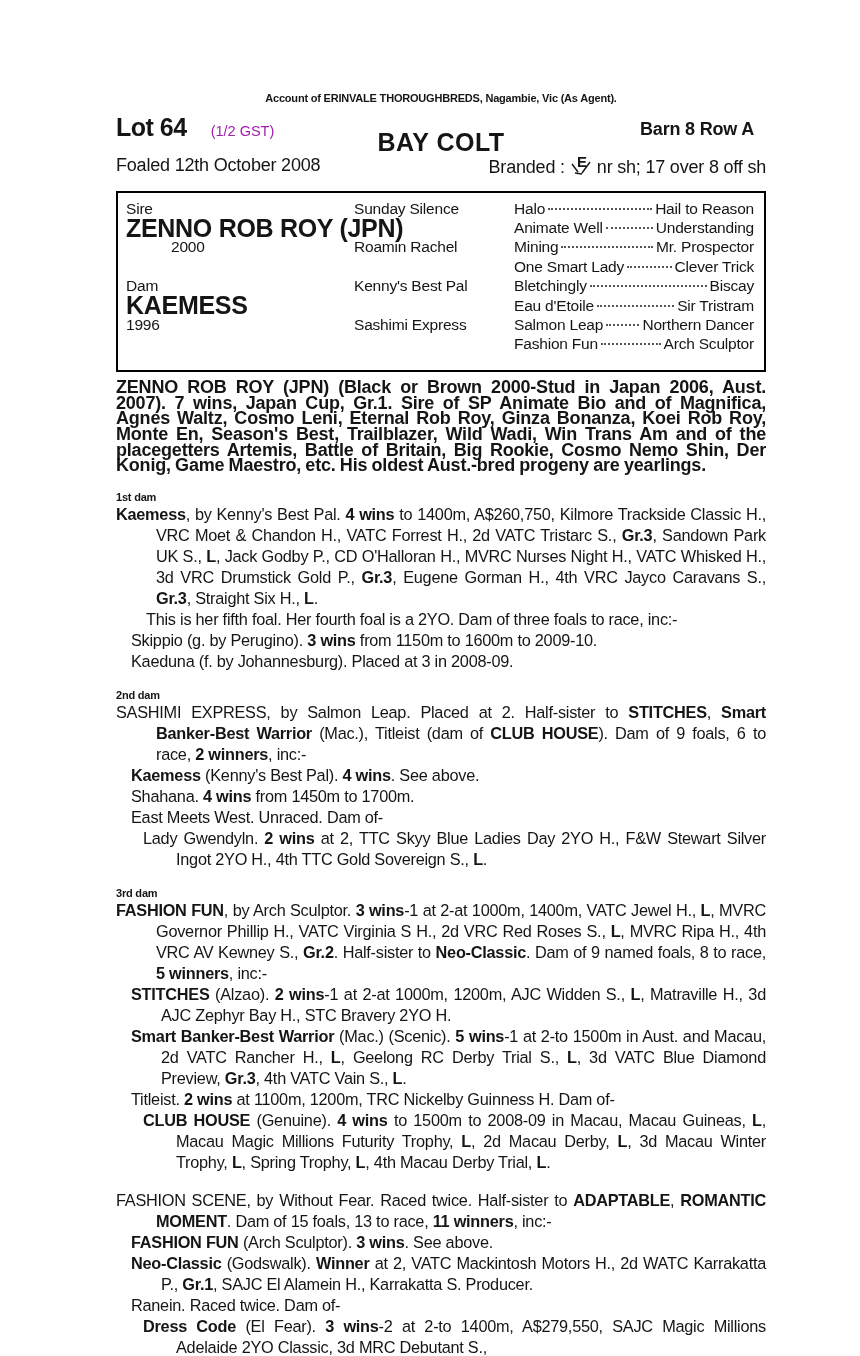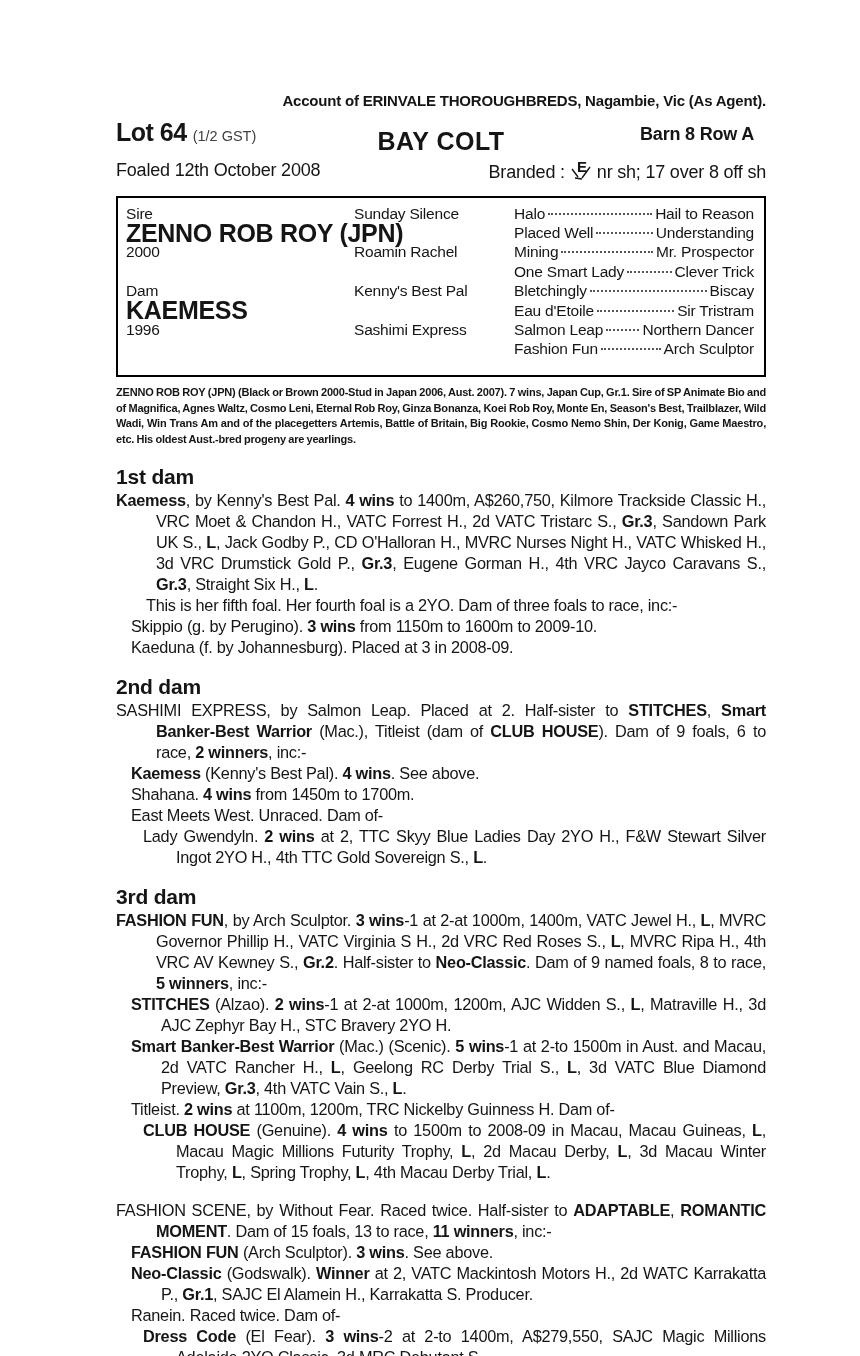--- a/index.html
+++ b/index.html
@@ -6,26 +6,26 @@
   body{
     width:860px;height:1356px;background:#ffffff;color:#151515;
     font-family:"Liberation Sans","DejaVu Sans",sans-serif;
     overflow:hidden;
     -webkit-font-smoothing:antialiased;
   }
   .page{width:860px;height:1356px;position:relative;}
   .content{position:absolute;left:116px;top:92px;width:650px;}
 
   
-  .account{font-weight:bold;font-size:15px;text-align:right;letter-spacing:-0.2px;}
+  .account{font-weight:bold;font-size:11px;text-align:center;letter-spacing:-0.2px;}
   .lot-row{position:relative;margin-top:9px;height:30px;}
   .lot-left{position:absolute;left:0;top:0;white-space:nowrap;}
   .lot-number{font-weight:bold;font-size:25px;letter-spacing:-0.5px;}
-  .gst{font-size:14.5px;color:#404040;margin-left:6px;text-align:right;}
-  .colt-title{position:absolute;left:0;right:0;top:9px;text-align:center;font-weight:bold;font-size:25px;letter-spacing:0.5px;}
+  .gst{font-size:14.5px;color:#a21caf;margin-left:24px;text-align:right;}
+  .colt-title{position:absolute;left:0;right:0;top:15px;text-align:center;font-weight:bold;font-size:25px;letter-spacing:0.5px;}
   .barn{position:absolute;right:12px;top:6px;font-weight:bold;font-size:18px;letter-spacing:-0.2px;}
   .foaled-row{display:flex;justify-content:space-between;margin-top:12px;font-size:18px;letter-spacing:-0.2px;}
   .branded{display:flex;align-items:center;gap:5px;}
   .brand-mark{display:inline-block;width:22px;height:24px;position:relative;top:-2px;}
 
   
   .ped-table{
     margin-top:12px;border:2.5px solid #000;
     padding:6px 10px 16px 8px;
     display:grid;
@@ -36,27 +36,27 @@
   }
   .ped-cell{white-space:nowrap;}
   .ped-name{font-weight:bold;font-size:25px;letter-spacing:-0.3px;}
   .leader-row{display:flex;align-items:baseline;width:100%;}
   .leader-row .dots{flex:1;border-bottom:2px dotted #555;margin:0 3px;transform:translateY(-4px);min-width:12px;}
   .leader-row .l{white-space:nowrap;}
   .leader-row .r{white-space:nowrap;}
 
   
   .sire-summary{
-    margin-top:8px;font-weight:bold;font-size:11px;line-height:15.6px;
+    margin-top:8px;font-weight:bold;font-size:18px;line-height:15.6px;
     text-align:justify;letter-spacing:-0.2px;word-spacing:-0.5px;
   }
 
   
   .dam-section{margin-top:17px;}
-  .dam-heading{font-weight:bold;font-size:21px;margin:0 0 1px 0;letter-spacing:-0.2px;}
+  .dam-heading{font-weight:bold;font-size:11px;margin:0 0 1px 0;letter-spacing:-0.2px;}
   .para{font-size:16.3px;line-height:21px;margin:0;text-align:justify;letter-spacing:-0.25px;}
   .para .b{font-weight:bold;}
   .p-l0{padding-left:40px;text-indent:-40px;}
   .p-note{padding-left:30px;}
   .p-l1{margin-left:15px;padding-left:30px;text-indent:-30px;}
   .p-l2{margin-left:27px;padding-left:33px;text-indent:-33px;}
 </style>
 </head>
 <body>
 
@@ -92,26 +92,26 @@
       <div class="ped-cell" style="grid-column:1;grid-row:1;">Sire</div>
       <div class="ped-cell" style="grid-column:2;grid-row:1;">Sunday Silence</div>
       <div class="leader-row" style="grid-column:3;grid-row:1;">
         <span class="l">Halo</span>
           <span class="dots"></span>
           <span class="r">Hail to Reason</span>
       </div>
 
       <div class="ped-cell ped-name" style="grid-column:1 / span 2;grid-row:2;">ZENNO ROB ROY (JPN)</div>
       <div class="leader-row" style="grid-column:3;grid-row:2;">
-        <span class="l">Placed Well</span>
+        <span class="l">Animate Well</span>
           <span class="dots"></span>
           <span class="r">Understanding</span>
       </div>
 
-      <div class="ped-cell" style="grid-column:1;grid-row:3;">2000</div>
+      <div class="ped-cell" style="grid-column:1;grid-row:3;margin-left:45px;">2000</div>
       <div class="ped-cell" style="grid-column:2;grid-row:3;">Roamin Rachel</div>
       <div class="leader-row" style="grid-column:3;grid-row:3;">
         <span class="l">Mining</span>
           <span class="dots"></span>
           <span class="r">Mr. Prospector</span>
       </div>
 
       <div class="leader-row" style="grid-column:3;grid-row:4;">
         <span class="l">One Smart Lady</span>
           <span class="dots"></span>

